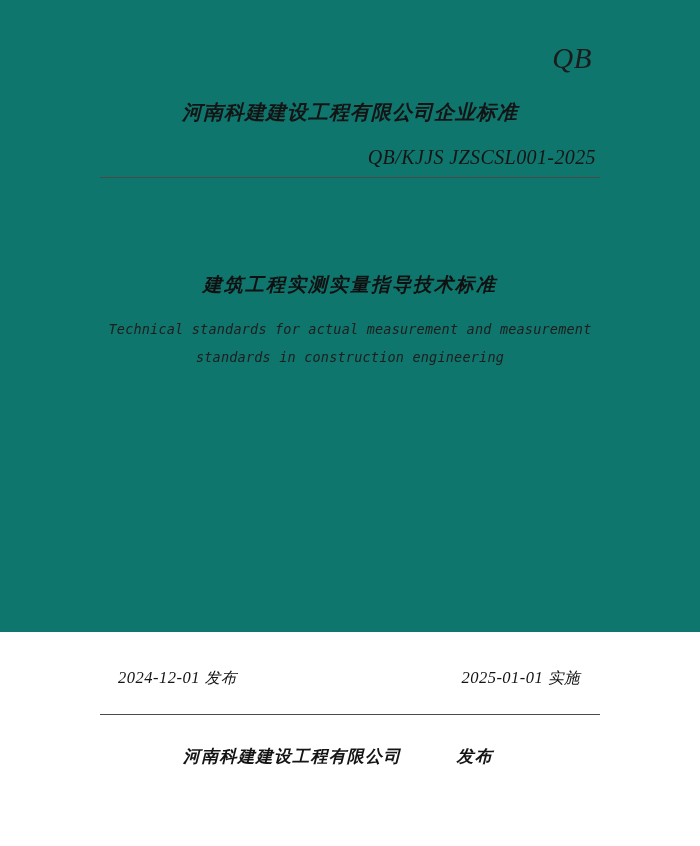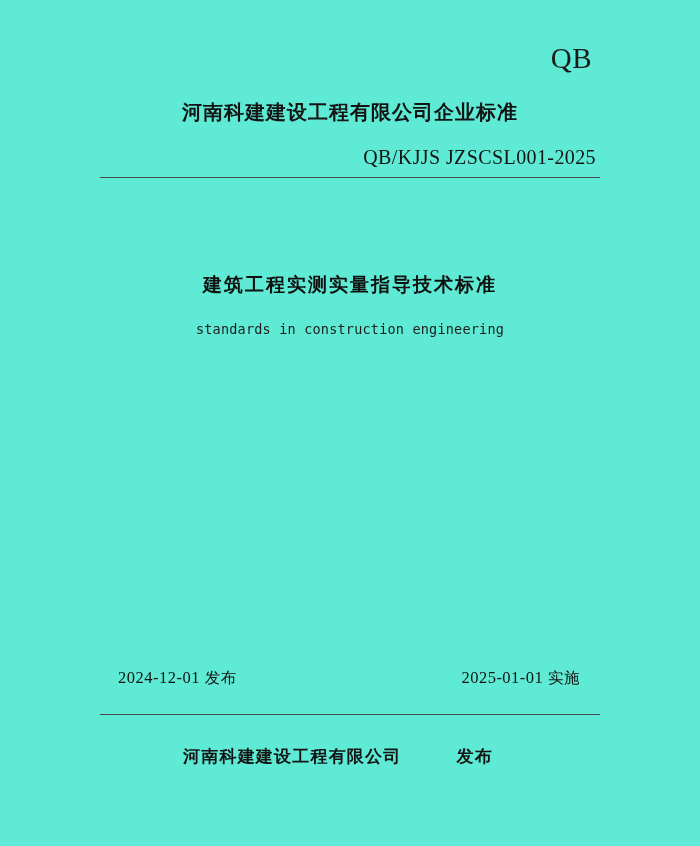--- a/index.html
+++ b/index.html
@@ -14,23 +14,24 @@
     color: #1a1a1a;
     position: relative;
     overflow: hidden;
   }
 
   .page {
     position: absolute;
     left: 0;
     top: 0;
     width: 700px;
-    height: 846px;
-    background: #5eead4;
+    height: 632px;
+    background: #0f766e;
     box-sizing: border-box;
+    font-style: italic;
   }
 
   
   .header-zone {
     position: absolute;
     left: 100px;
     top: 44px;
     width: 500px;
   }
 
@@ -159,20 +160,21 @@
     <div class="qb-mark">QB</div>
     <div class="company-standard">河南科建建设工程有限公司企业标准</div>
     <div class="std-number">QB/KJJS  JZSCSL001-2025</div>
   </div>
 
   <div class="rule rule-top"></div>
 
   <div class="title-zone">
     <div class="title-cn">建筑工程实测实量指导技术标准</div>
     <div class="title-en">
+      <span>Technical standards for actual measurement and measurement</span>
       <span>standards in construction engineering</span>
     </div>
   </div>
 
   <div class="dates-row">
     <div class="date-item date-left">
       <span>2024-12-01</span>
       <span class="cn">发布</span>
     </div>
     <div class="date-item date-right">

